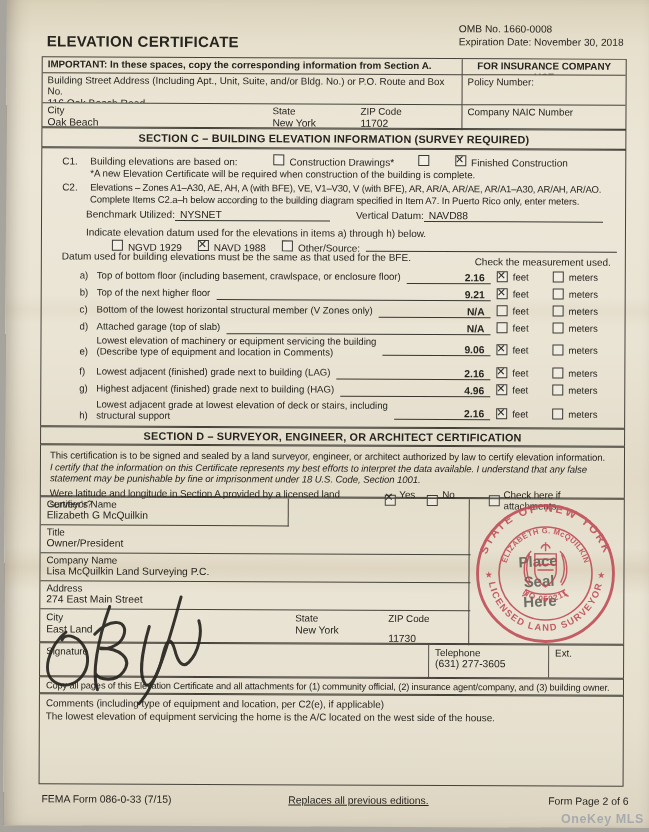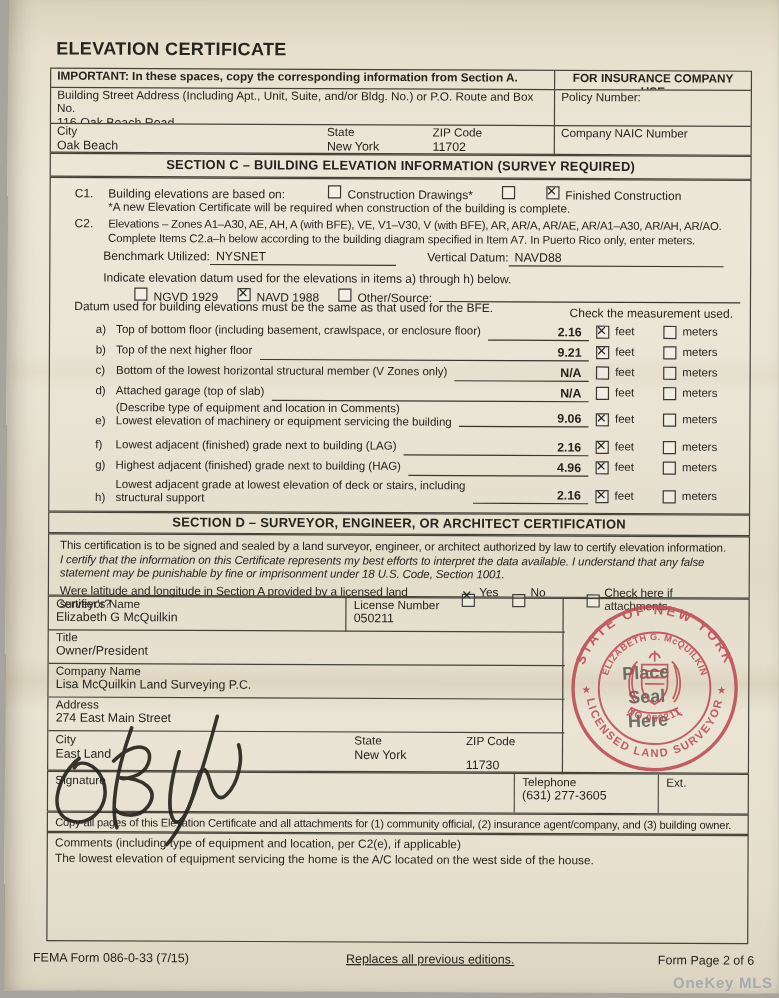--- a/index.html
+++ b/index.html
@@ -84,20 +84,24 @@
   svg text{font-family:"Liberation Sans","DejaVu Sans",sans-serif;}
 </style>
 </head>
 <body>
 
 <div class="paper">
   <div class="crease c1"></div>
   <div class="crease c2"></div>
 
   <div class="hdr-title">ELEVATION CERTIFICATE</div>
+  <div class="omb">
+    <div>OMB No. 1660-0008</div>
+    <div>Expiration Date: November 30, 2018</div>
+  </div>
 
   <div class="box boxA">
     <div class="cell br bb b">IMPORTANT: In these spaces, copy the corresponding information from Section A.</div>
     <div class="cell bb b" style="text-align:center;">FOR INSURANCE COMPANY USE</div>
     <div class="cell br bb">
       <div class="lbl">Building Street Address (Including Apt., Unit, Suite, and/or Bldg. No.) or P.O. Route and Box No.</div>
       <div class="v">116 Oak Beach Road</div>
     </div>
     <div class="cell bb">
       <div class="lbl">Policy Number:</div>
@@ -196,22 +200,22 @@
           <span class="cb"></span>
           <span class="t1">feet</span>
           <span class="g"></span>
           <span class="cb"></span>
           <span class="t2">meters</span>
         </span>
     </div>
     <div class="item two" style="top:187px;">
       <span class="letter">e)</span>
       <span class="lblwrap">
+        <div>Lowest elevation of machinery or equipment servicing the building</div>
         <div>(Describe type of equipment and location in Comments)</div>
-        <div>Lowest elevation of machinery or equipment servicing the building</div>
       </span>
       <span class="ival">9.06</span>
       <span class="meas">
           <span class="cb on"></span>
           <span class="t1">feet</span>
           <span class="g"></span>
           <span class="cb"></span>
           <span class="t2">meters</span>
         </span>
     </div>
@@ -270,24 +274,20 @@
       <span style="margin-left:4px;">No</span>
       <span class="cb" style="margin-left:34px;"></span>
       <span style="margin-left:4px;">Check here if attachments.</span>
     </div>
   </div>
 
   <div class="box boxF">
     <div class="frow" style="top:0;height:28px;width:248px;border-right:1.2px solid #45423a;">
       <div class="lbl">Certifier's Name</div>
       <div class="val">Elizabeth G McQuilkin</div>
-    </div>
-    <div class="frow" style="top:0;left:248px;height:28px;width:182px;">
-      <div class="lbl">License Number</div>
-      <div class="val">050211</div>
     </div>
     <div class="frow" style="top:28px;height:28px;width:430px;">
       <div class="lbl">Title</div>
       <div class="val">Owner/President</div>
     </div>
     <div class="frow" style="top:56px;height:28px;width:430px;">
       <div class="lbl">Company Name</div>
       <div class="val">Lisa McQuilkin Land Surveying P.C.</div>
     </div>
     <div class="frow" style="top:84px;height:28px;width:430px;">
@@ -365,19 +365,19 @@
   </svg>
 
   <div class="box copyrow">Copy all pages of this Elevation Certificate and all attachments for (1) community official, (2) insurance agent/company, and (3) building owner.</div>
 
   <div class="box boxComments">
     <div>Comments (including type of equipment and location, per C2(e), if applicable)</div>
     <div>The lowest elevation of equipment servicing the home is the A/C located on the west side of the house.</div>
   </div>
 
   <div class="footer">
-    <span class="abs" style="left:24px;">FEMA Form 086-0-33 (7/15)</span>
+    <span class="abs" style="left:38px;">FEMA Form 086-0-33 (7/15)</span>
     <span class="abs" style="left:245px;width:220px;text-align:center;text-decoration:underline;">Replaces all previous editions.</span>
     <span class="abs" style="right:24px;">Form Page 2 of 6</span>
   </div>
 </div>
 
 <div class="watermark">OneKey MLS</div>
 
 </body></html>

